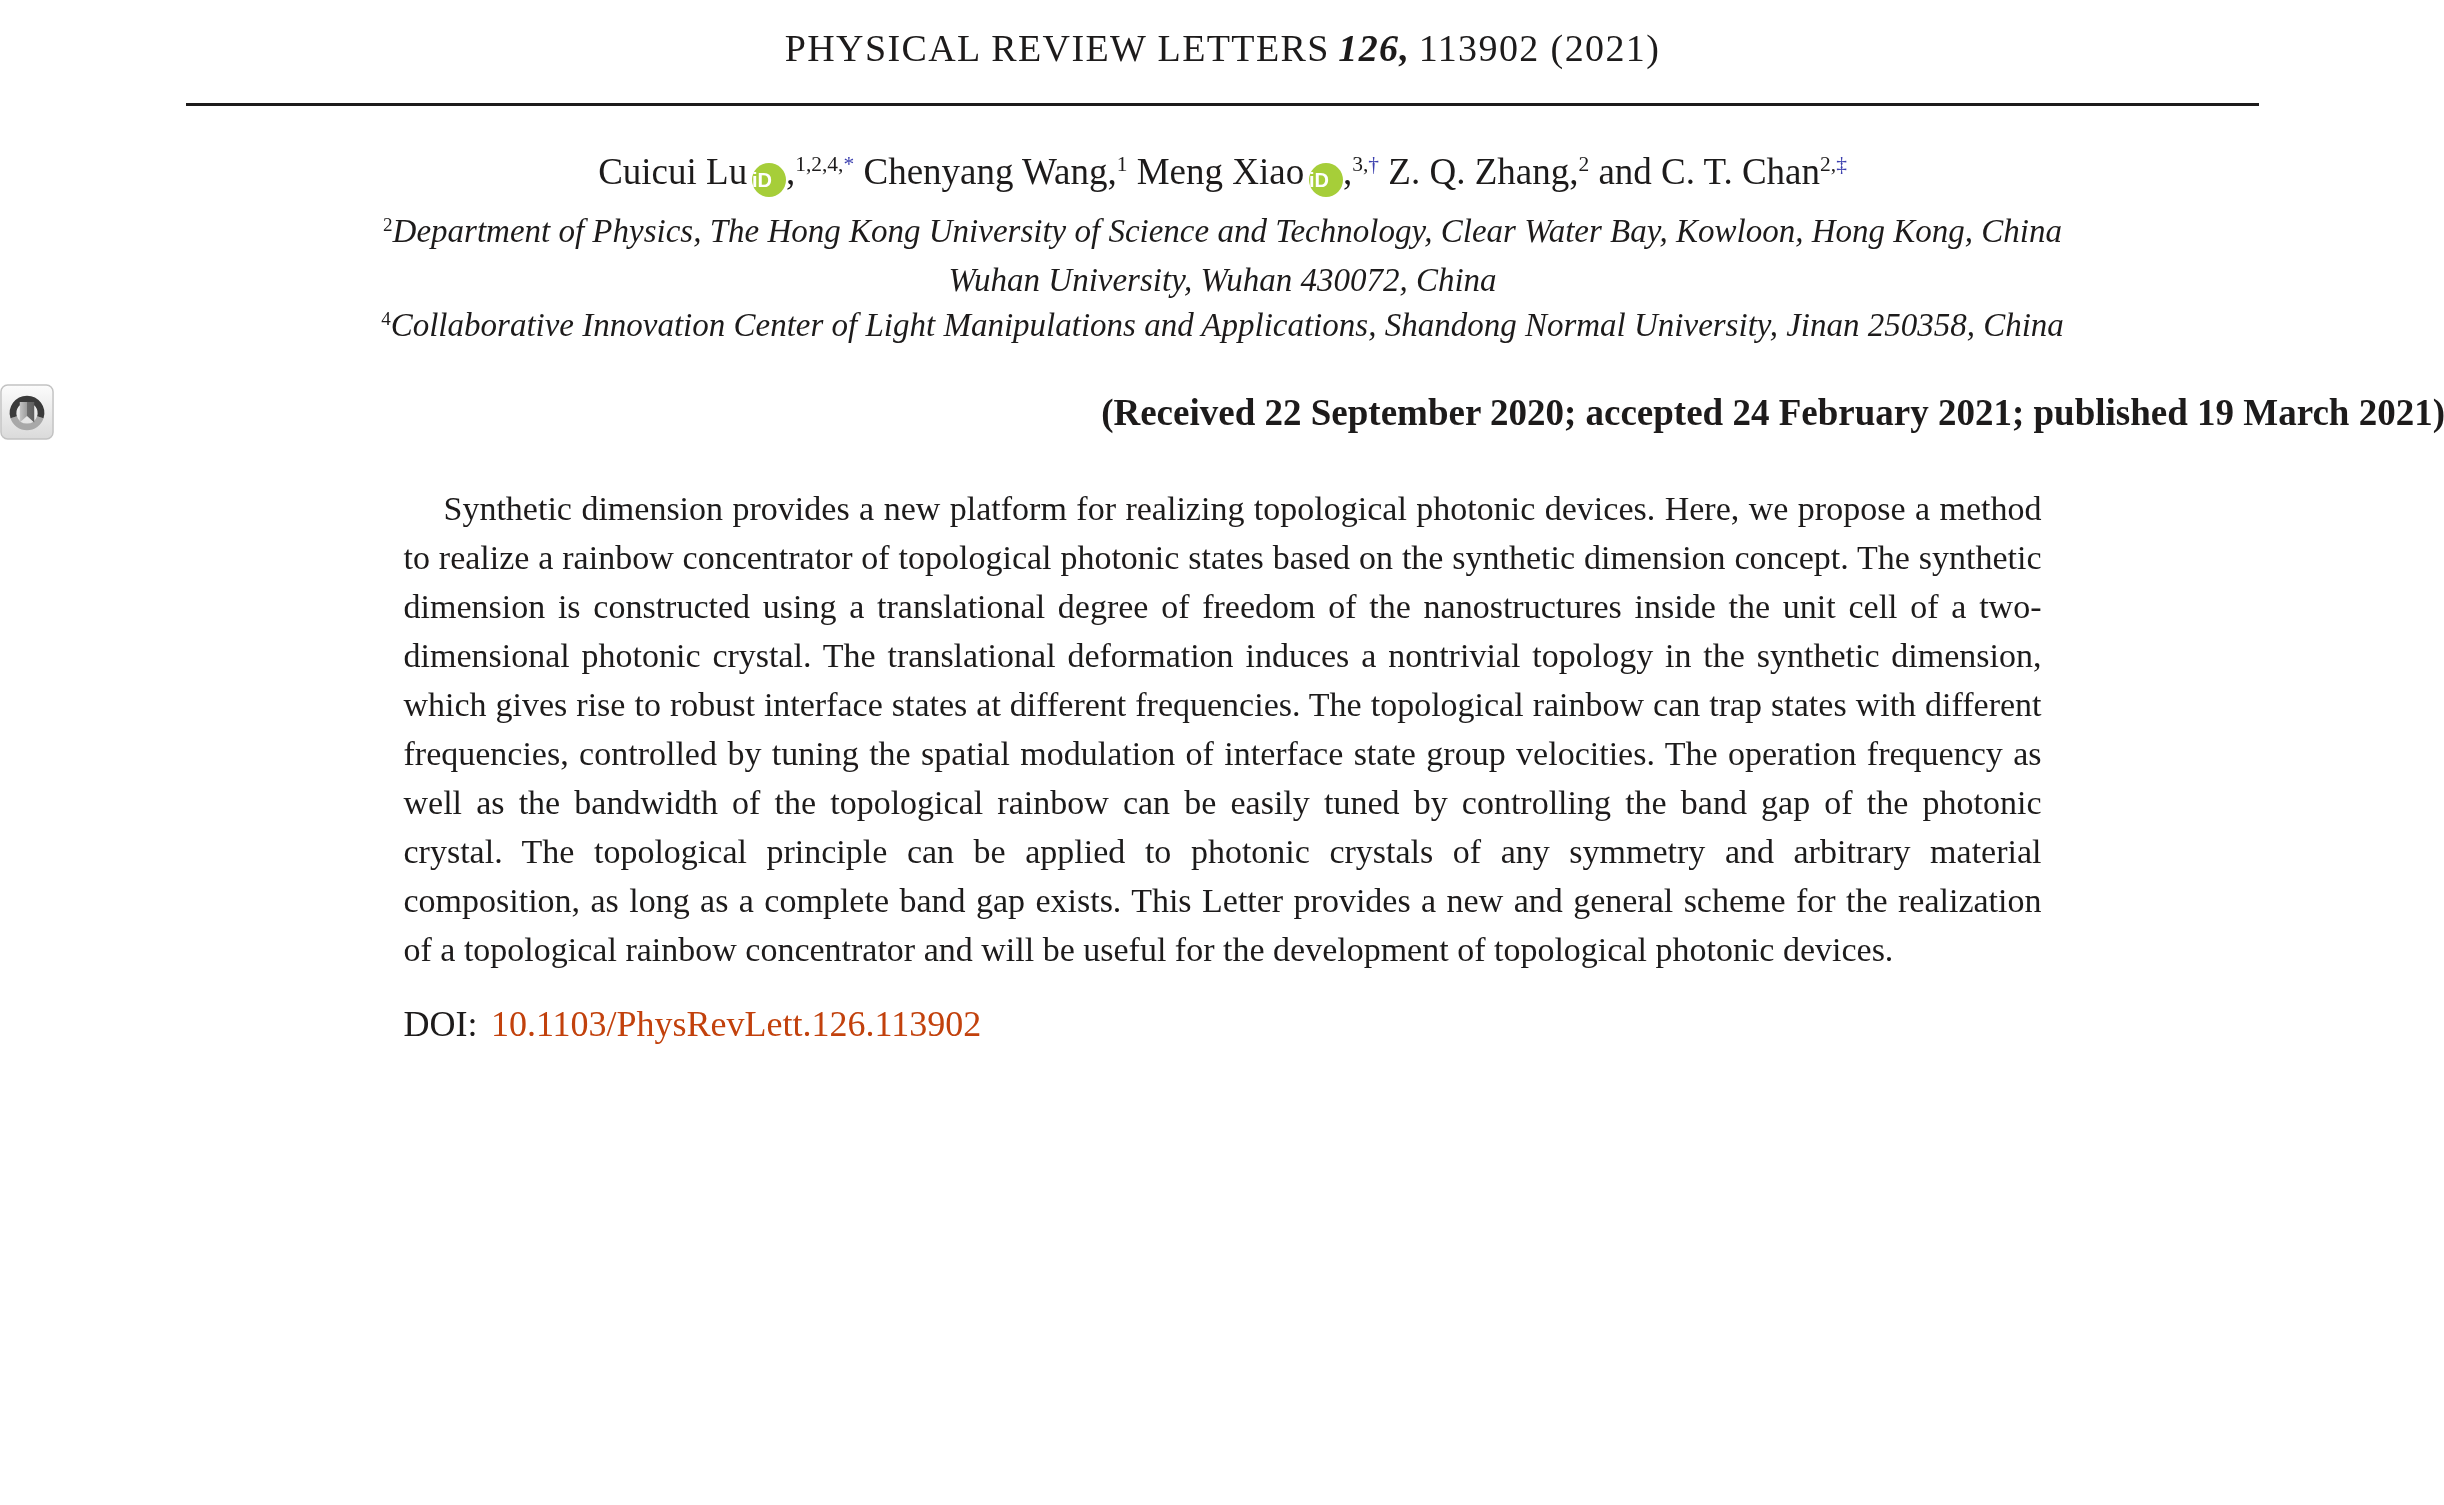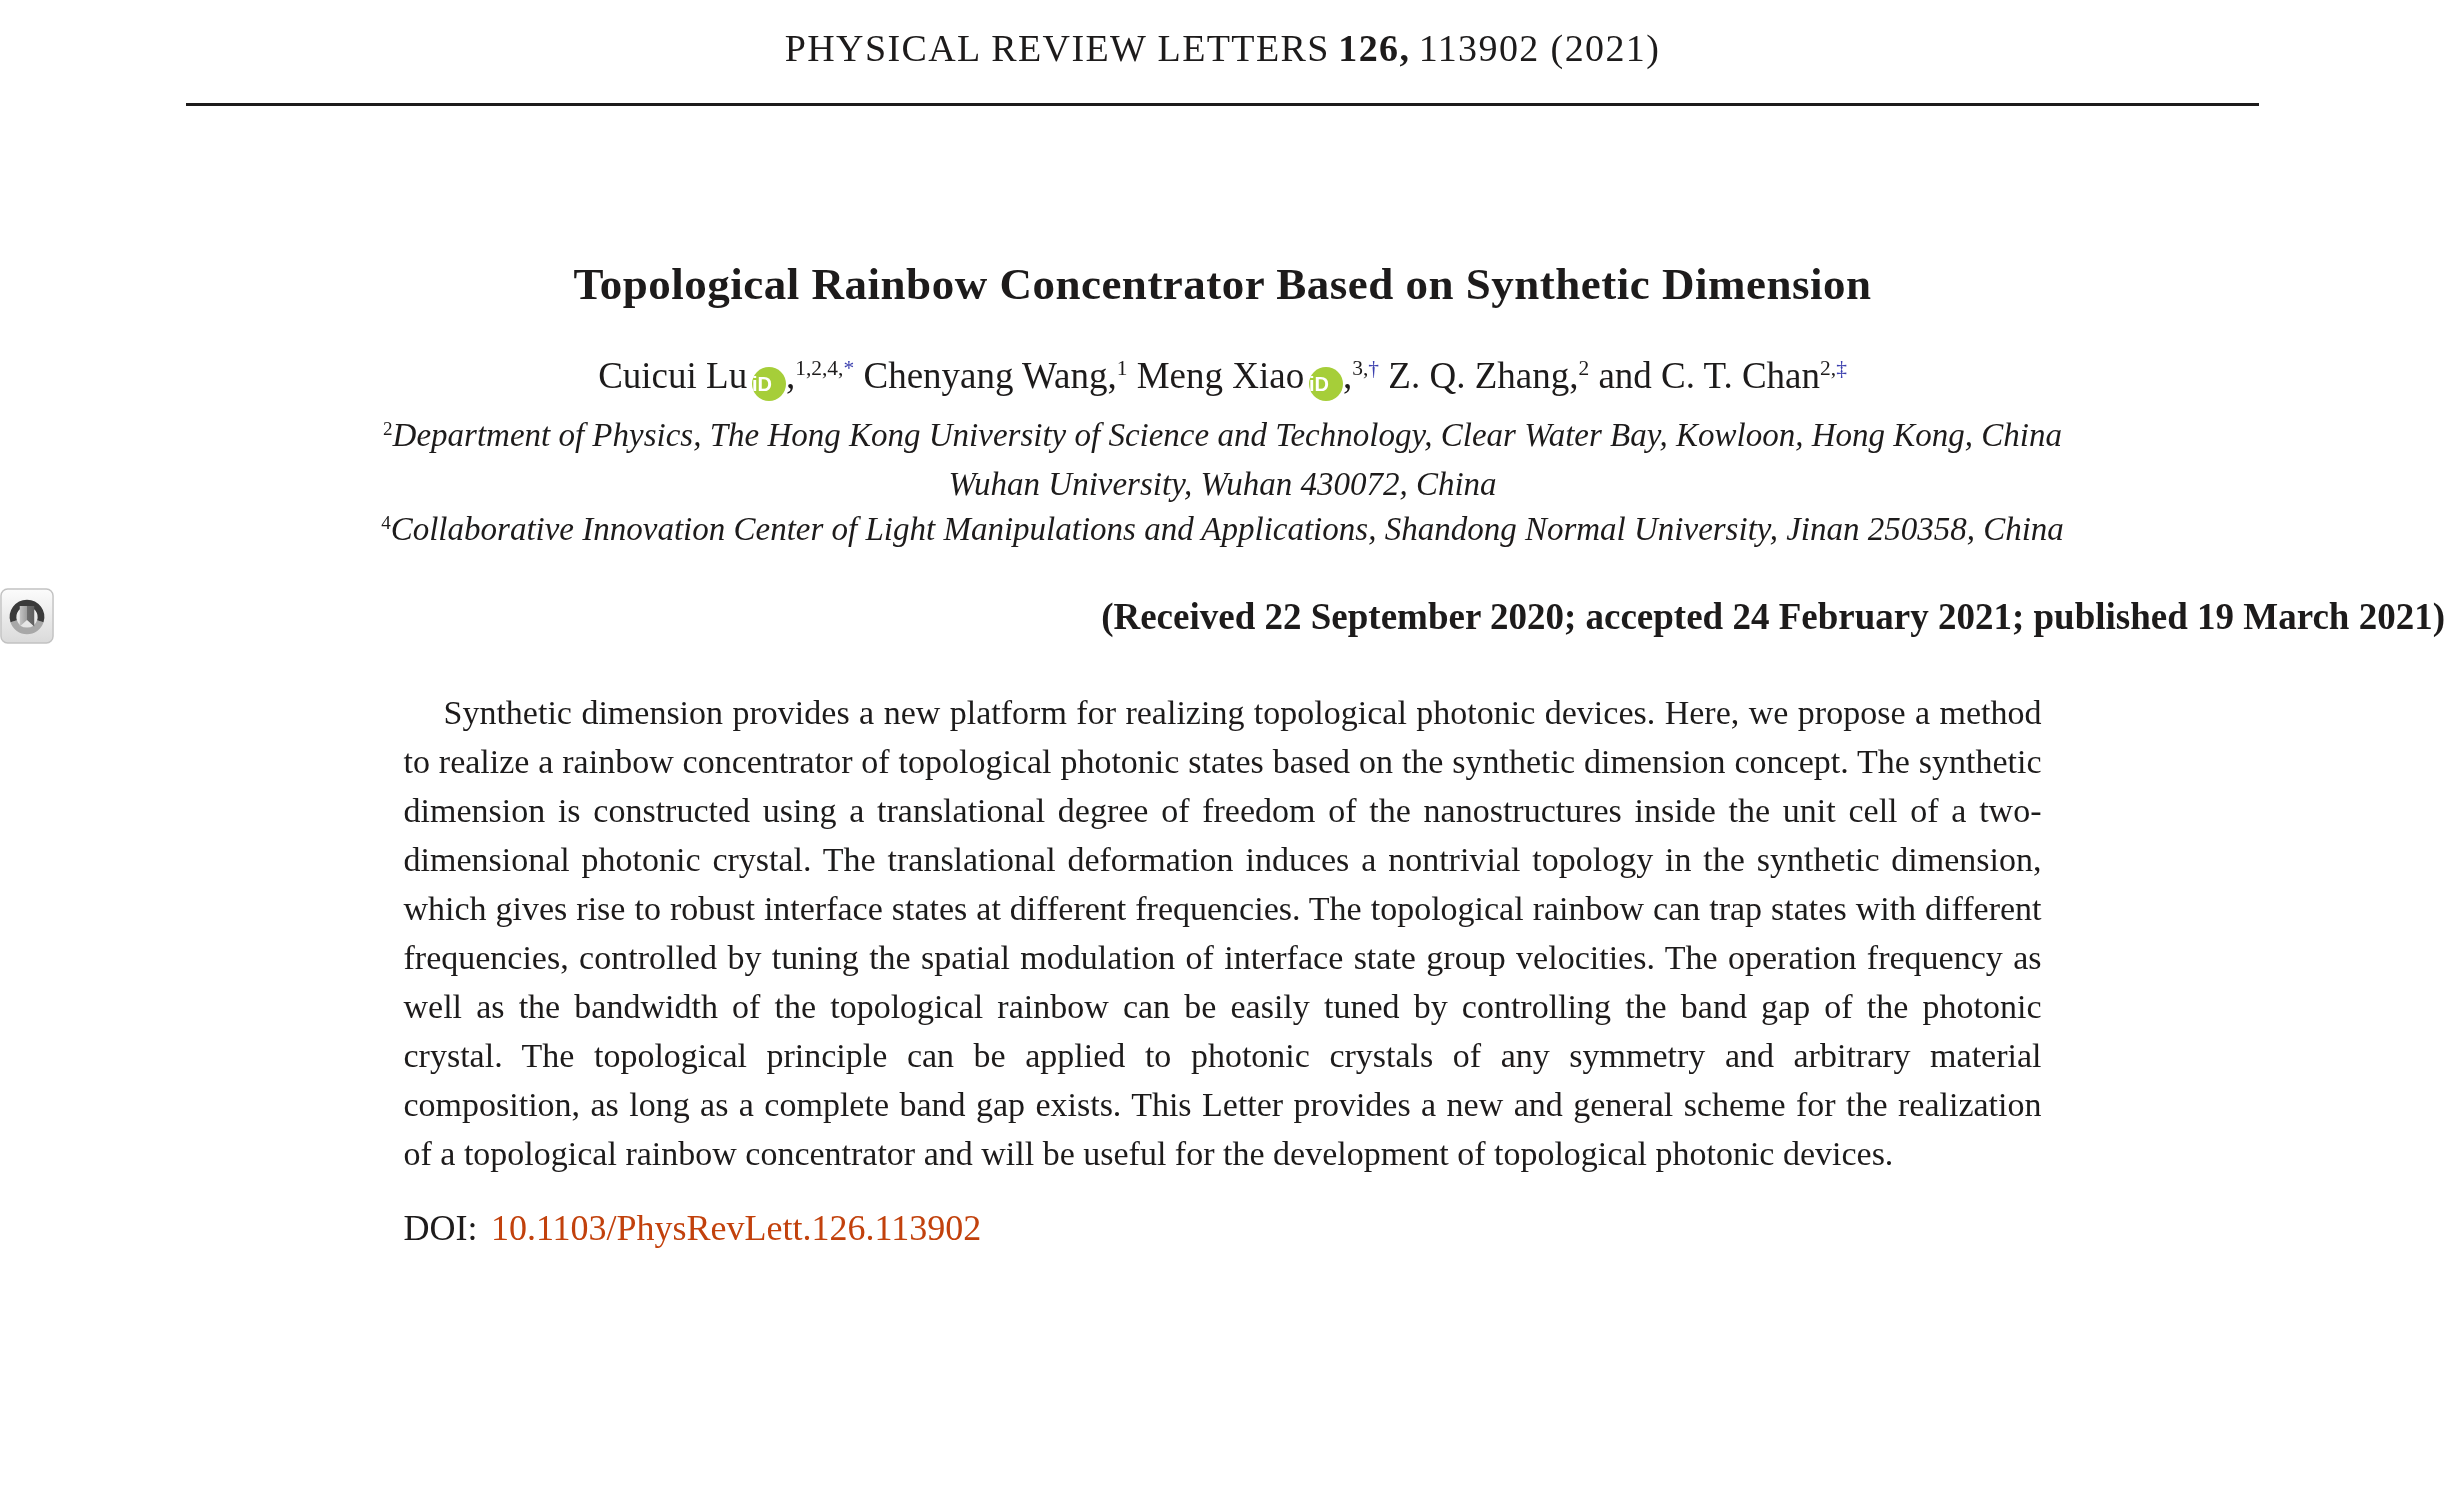--- a/index.html
+++ b/index.html
@@ -12,21 +12,21 @@
   .page{width:100%;height:100%;position:relative;}
 
   
   .jheader{
     text-align:center;
     padding-top:26px;
     font-size:38px;
     letter-spacing:1.4px;
     white-space:nowrap;
   }
-  .jheader b{margin:0 0.22em;}
+  .jheader b{margin:0 0.22em;font-style:italic;}
   .header-rule{
     border:none;
     border-top:3.8px solid #1d1b1b;
     margin:33px 186px 0 186px;
   }
 
   
   .title{
     margin:152px 0 0 0;
     text-align:center;
@@ -110,21 +110,20 @@
 </style>
 </head>
 <body>
 
 <div class="page">
 
   <div class="jheader"><span>PHYSICAL REVIEW LETTERS</span><b>126,</b><span>113902 (2021)</span></div>
 
   <hr class="header-rule">
 
-  <h1 class="title">Topological Rainbow Concentrator Based on Synthetic Dimension</h1>
 
   <div class="authors"><span>Cuicui Lu</span><span class="orcid">iD</span><span>,</span><sup>1,2,4,</sup><sup class="flink">*</sup><span> Chenyang Wang,</span><sup>1</sup><span> Meng Xiao</span><span class="orcid">iD</span><span>,</span><sup>3,</sup><sup class="flink">†</sup><span> Z. Q. Zhang,</span><sup>2</sup><span> and C. T. Chan</span><sup>2,</sup><sup class="flink">‡</sup></div>
 
   <div class="affils">
       <div class="affil-line"><sup>2</sup><span>Department of Physics, The Hong Kong University of Science and Technology, Clear Water Bay, Kowloon, Hong Kong, China</span></div>
       <div class="affil-line"><span>Wuhan University, Wuhan 430072, China</span></div>
       <div class="affil-line"><sup>4</sup><span>Collaborative Innovation Center of Light Manipulations and Applications, Shandong Normal University, Jinan 250358, China</span></div>
     </div>
 
   <div class="received">

